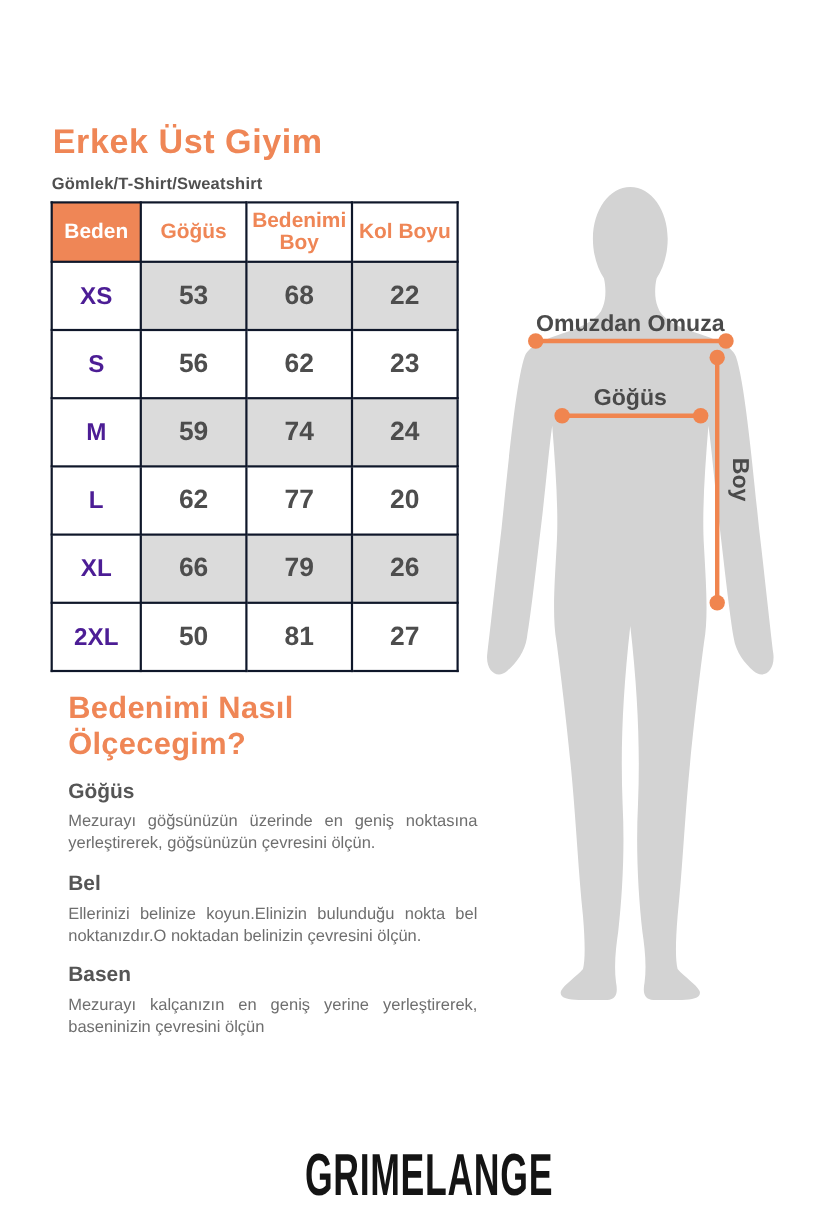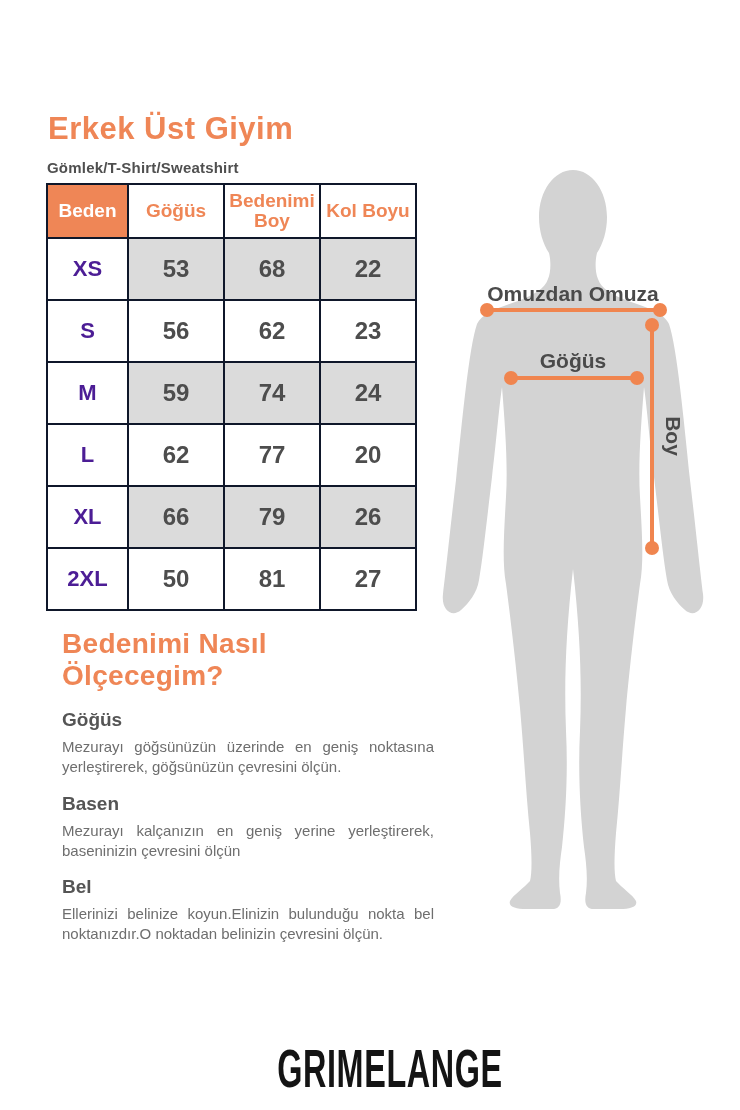--- a/index.html
+++ b/index.html
@@ -206,25 +206,25 @@
 
 <div class="guide">
   <div class="guide-title">Bedenimi Nasıl Ölçecegim?</div>
 
   <div>
     <div class="guide-heading">Göğüs</div>
     <p class="guide-text">Mezurayı göğsünüzün üzerinde en geniş noktasına yerleştirerek, göğsünüzün çevresini ölçün.</p>
   </div>
 
   <div>
+    <div class="guide-heading">Bel</div>
+    <p class="guide-text">Ellerinizi belinize koyun.Elinizin bulunduğu nokta bel noktanızdır.O noktadan belinizin çevresini ölçün.</p>
+  </div>
+
+  <div>
     <div class="guide-heading">Basen</div>
     <p class="guide-text">Mezurayı kalçanızın en geniş yerine yerleştirerek, baseninizin çevresini ölçün</p>
   </div>
-
-  <div>
-    <div class="guide-heading">Bel</div>
-    <p class="guide-text">Ellerinizi belinize koyun.Elinizin bulunduğu nokta bel noktanızdır.O noktadan belinizin çevresini ölçün.</p>
-  </div>
 </div>
 
 <div class="brand">
   <span>GRIMELANGE</span>
 </div>
 
 </body></html>

